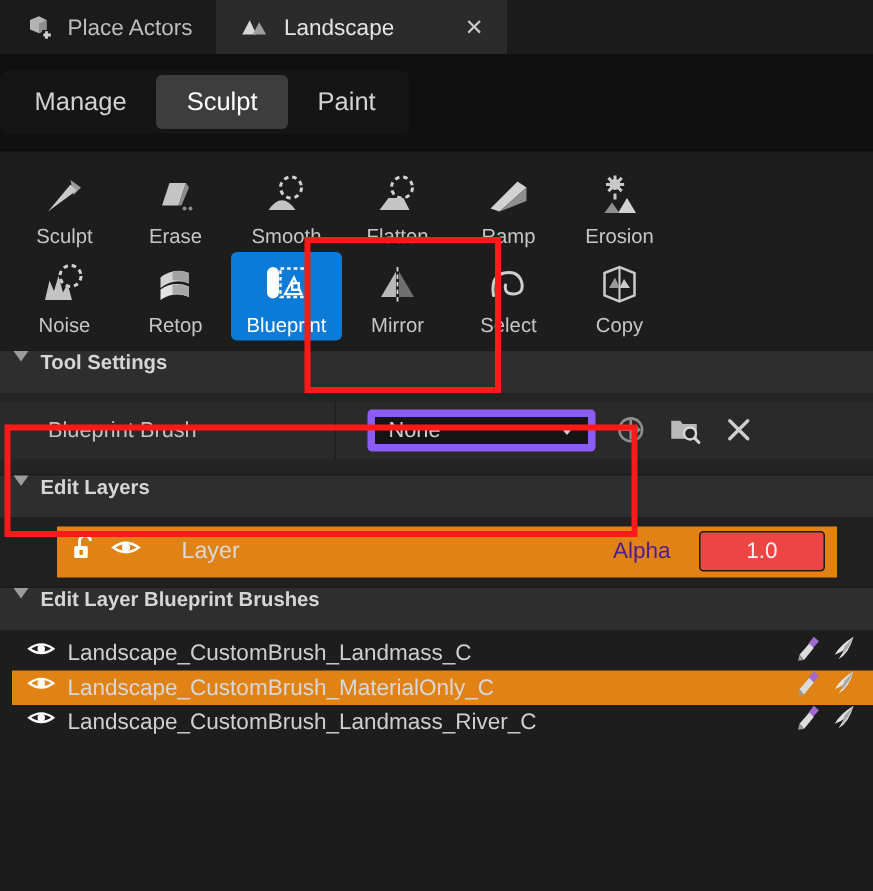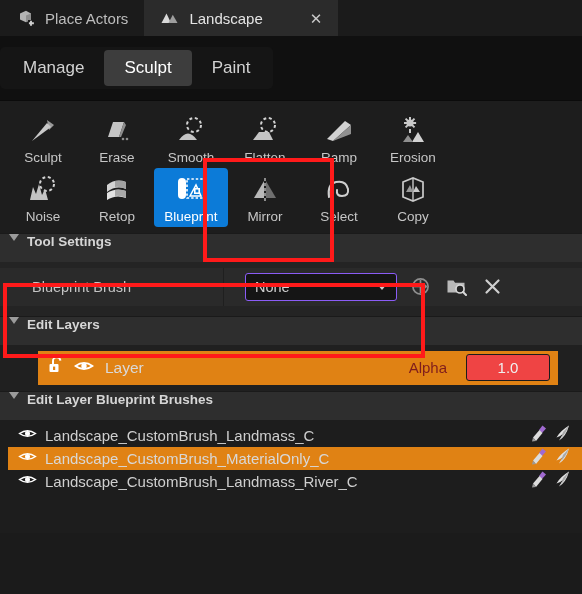--- a/index.html
+++ b/index.html
@@ -159,21 +159,21 @@
     flex: 1;
     display: flex;
     align-items: center;
     gap: 10px;
     padding-left: 21px;
   }
   .combo {
     width: 152px;
     height: 28px;
     background: #151515;
-    border: 1px solid #8b5cf6;
+    border: 5px solid #8b5cf6;
     border-radius: 3px;
     display: flex;
     align-items: center;
     justify-content: space-between;
     padding: 0 9px;
     font-size: 14.5px;
     color: #d0d0d0;
     box-sizing: border-box;
     cursor: pointer;
   }
@@ -198,26 +198,26 @@
     background: #e08214;
     display: flex;
     align-items: center;
     padding: 0 8px 0 10px;
     gap: 9px;
     cursor: pointer;
   }
   .layer-name {
     font-size: 15.5px;
     color: #d9d9d9;
-    margin-left: 2px;
+    margin-left: 18px;
   }
   .layer-spacer { flex: 1; }
   .alpha-label {
     font-size: 15px;
-    color: #7f1d1d;
+    color: #4c1d95;
     margin-right: 10px;
   }
   .alpha-box {
     width: 82px; height: 25px;
     background: #ef4444;
     border: 1px solid #1c1c1c;
     border-radius: 3px;
     display: flex;
     align-items: center;
     justify-content: center;

